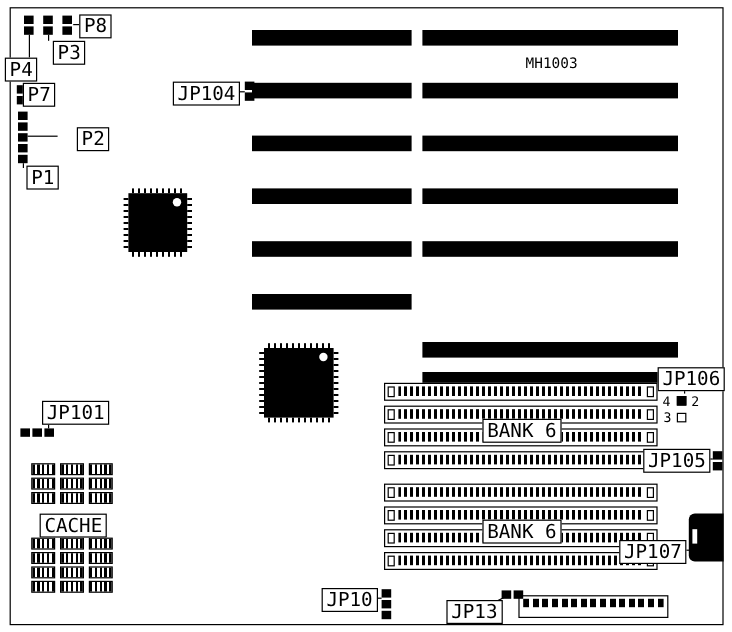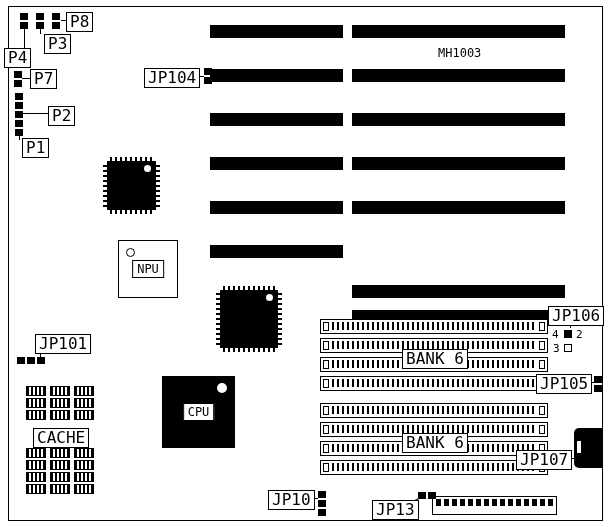--- a/index.html
+++ b/index.html
@@ -88,22 +88,22 @@
       <i></i>
       <i></i>
       <i></i>
       <i></i>
       <i></i>
     </div>
 
   <div class="lbl" style="left:66px;top:12px">P8</div>
   <div class="lbl" style="left:44px;top:34px">P3</div>
   <div class="lbl" style="left:4px;top:48px">P4</div>
-  <div class="lbl" style="left:30px;top:69px">P7</div>
-  <div class="lbl" style="left:48px;top:106px">P2</div>
+  <div class="lbl" style="left:19px;top:69px">P7</div>
+  <div class="lbl" style="left:64px;top:106px">P2</div>
   <div class="lbl" style="left:22px;top:138px">P1</div>
 
   <div class="lh" style="left:61px;top:20px;width:5px"></div>
   <div class="lv" style="left:40px;top:29px;height:5px"></div>
   <div class="lv" style="left:24px;top:29px;height:19px"></div>
   <div class="lh" style="left:22px;top:78px;width:8px"></div>
   <div class="lh" style="left:23px;top:113px;width:25px"></div>
   <div class="lv" style="left:19px;top:136px;height:4px"></div>
 
   <div class="lbl" style="left:144px;top:68px">JP104</div>
@@ -115,38 +115,30 @@
 
   <div class="qfp" style="left:103px;top:157px;width:57px;height:57px">
     <i class="ph" style="top:0"></i>
     <i class="ph" style="bottom:0"></i>
     <i class="pv" style="left:0"></i>
     <i class="pv" style="right:0"></i>
     <b class="die"></b>
     <s class="dotw" style="right:9px;top:8px"></s>
   </div>
 
-  <div class="npu" style="left:118px;top:240px;width:60px;height:58px">
-    <s class="circ" style="left:7px;top:7px"></s>
-    <div class="chiplbl">NPU</div>
-  </div>
 
   <div class="qfp" style="left:216px;top:286px;width:66px;height:66px">
     <i class="ph" style="top:0"></i>
     <i class="ph" style="bottom:0"></i>
     <i class="pv" style="left:0"></i>
     <i class="pv" style="right:0"></i>
     <b class="die"></b>
     <s class="dotw" style="right:9px;top:8px"></s>
   </div>
 
-  <div class="cpu" style="left:162px;top:376px;width:73px;height:72px">
-    <s class="dotw" style="right:8px;top:7px;width:10px;height:10px"></s>
-    <div class="chiplbl">CPU</div>
-  </div>
 
   <div class="lbl" style="left:35px;top:334px">JP101</div>
   <div class="lv" style="left:40px;top:352px;height:5px"></div>
   <div class="jmp" style="left:17px;top:357px">
       <i></i>
       <i></i>
       <i></i>
     </div>
 
   <div class="cc" style="left:26px;top:386px"></div>

